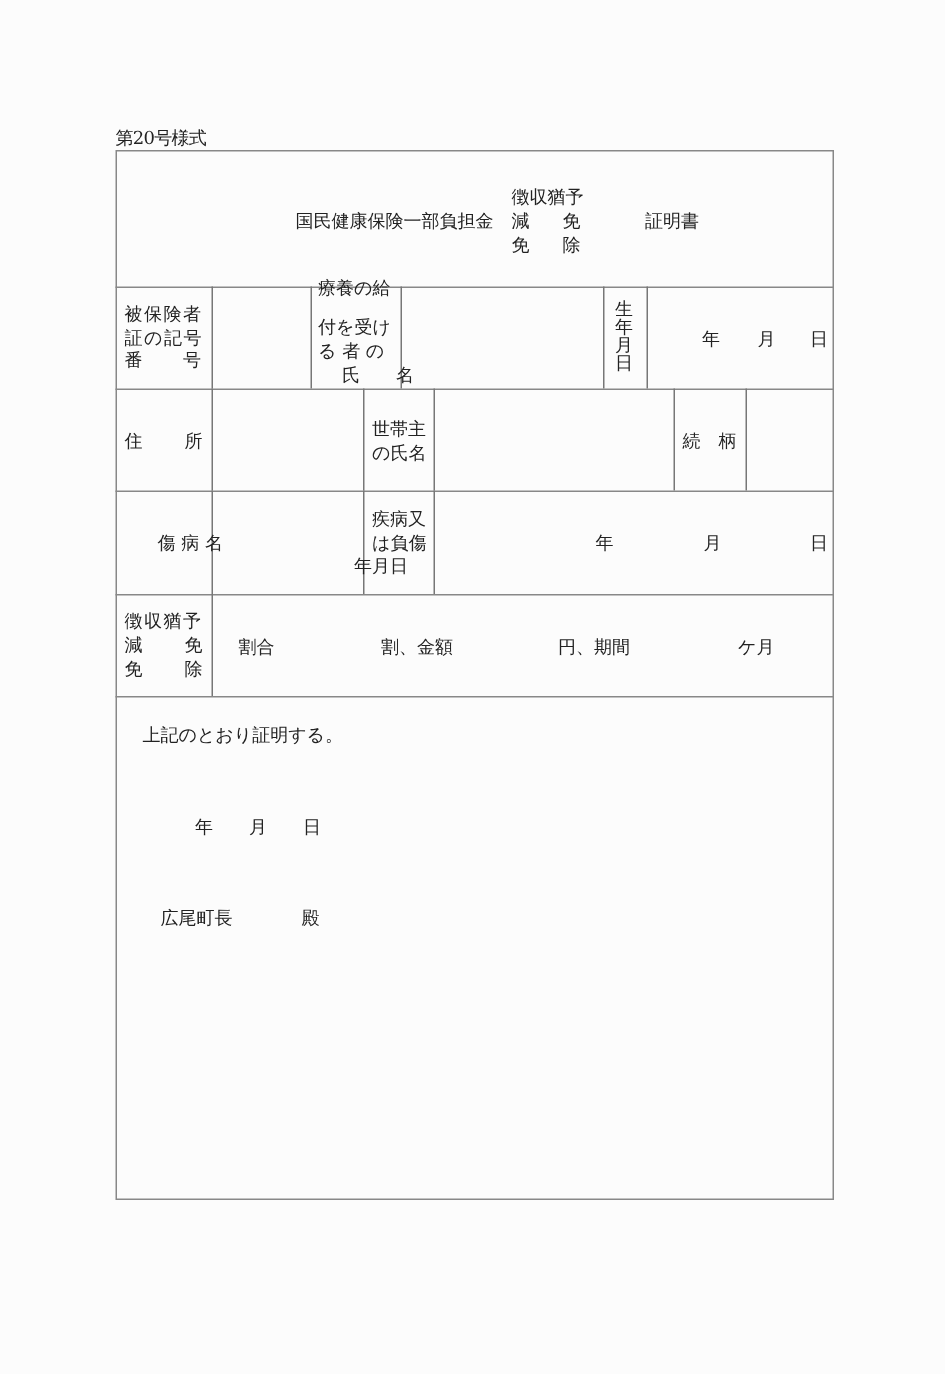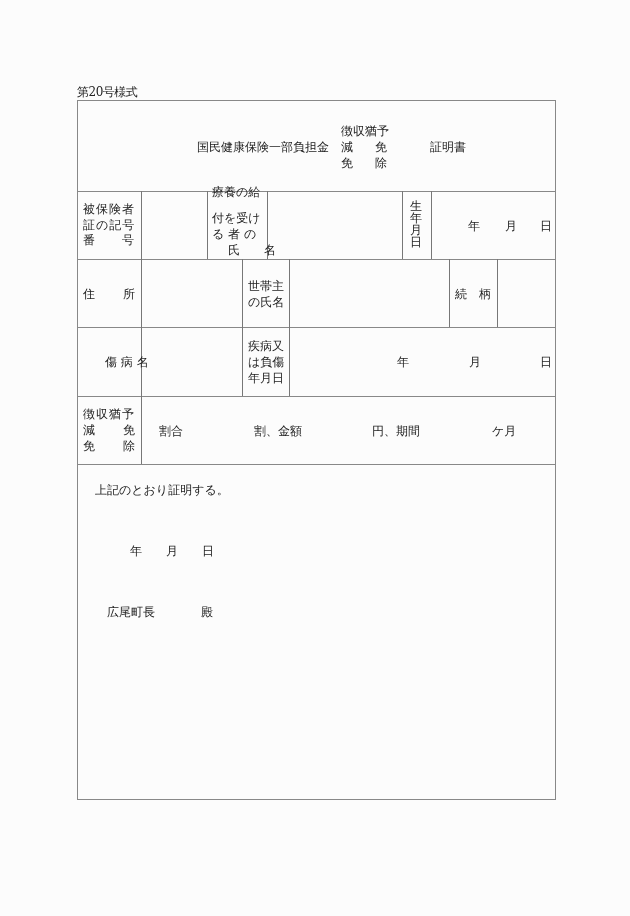--- a/index.html
+++ b/index.html
@@ -78,21 +78,21 @@
 <div class="t" style="left:248px;top:278px;">世帯主</div>
 <div class="t" style="left:248px;top:294px;">の氏名</div>
 <div class="abs" style="left:291px;top:261px;width:157px;height:64px;"></div>
 <div class="t" style="left:455px;top:286px;">続　柄</div>
 <div class="abs" style="left:499px;top:261px;width:55px;height:64px;"></div>
 
 <div class="t" style="left:94px;top:354px;margin-left:11px;">傷 病 名</div>
 <div class="abs" style="left:143px;top:329px;width:98px;height:65px;"></div>
 <div class="t" style="left:248px;top:338px;">疾病又</div>
 <div class="t" style="left:248px;top:354px;">は負傷</div>
-<div class="t" style="left:248px;top:370px;">年月日</div>
+<div class="t" style="left:236px;top:370px;font-family:Liberation Mono, monospace;">年月日</div>
 <div class="t" style="left:397px;top:354px;">年</div>
 <div class="t" style="left:469px;top:354px;">月</div>
 <div class="t" style="left:540px;top:354px;">日</div>
 
 <div class="t" style="left:83px;top:406px;letter-spacing:1px;">徴収猶予</div>
 <div class="t" style="left:83px;top:422px;">減</div>
 <div class="t" style="left:123px;top:422px;">免</div>
 <div class="t" style="left:83px;top:438px;">免</div>
 <div class="t" style="left:123px;top:438px;">除</div>
 <div class="t" style="left:159px;top:423px;">割合</div>

